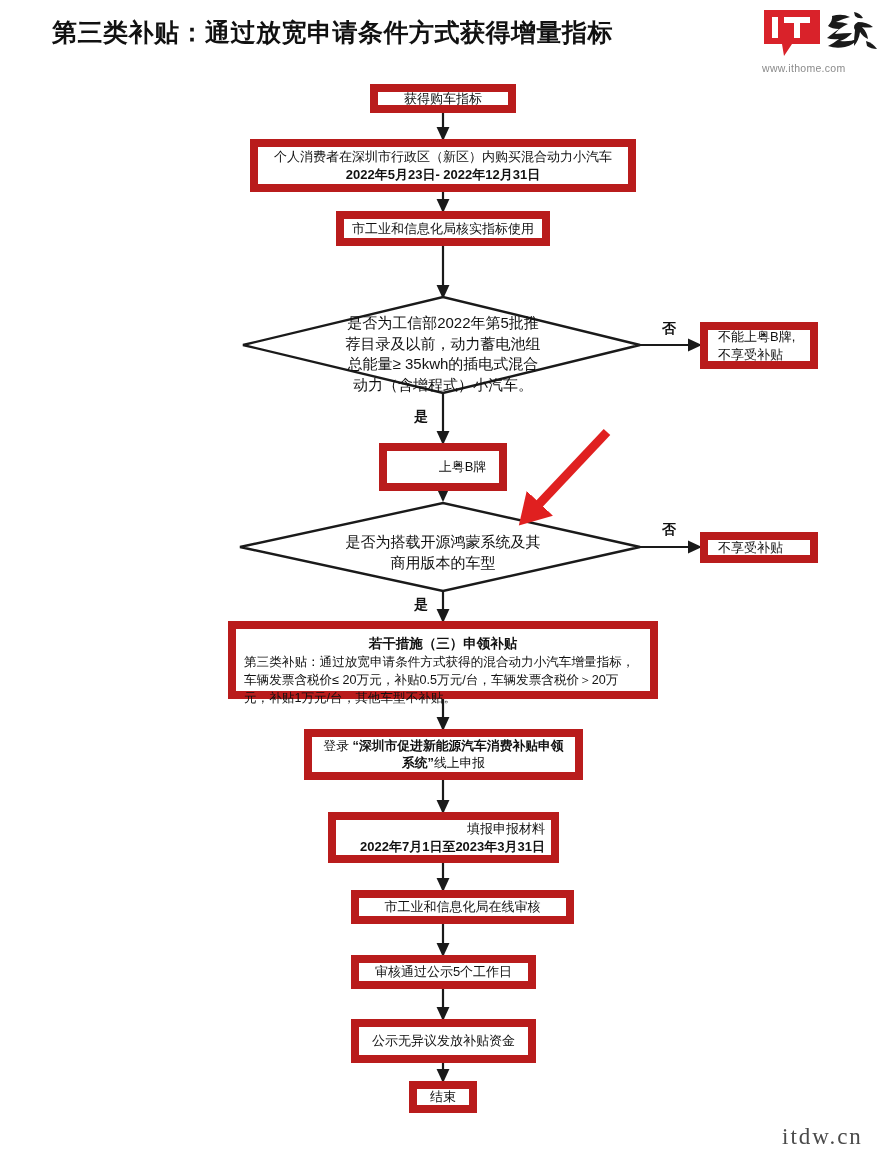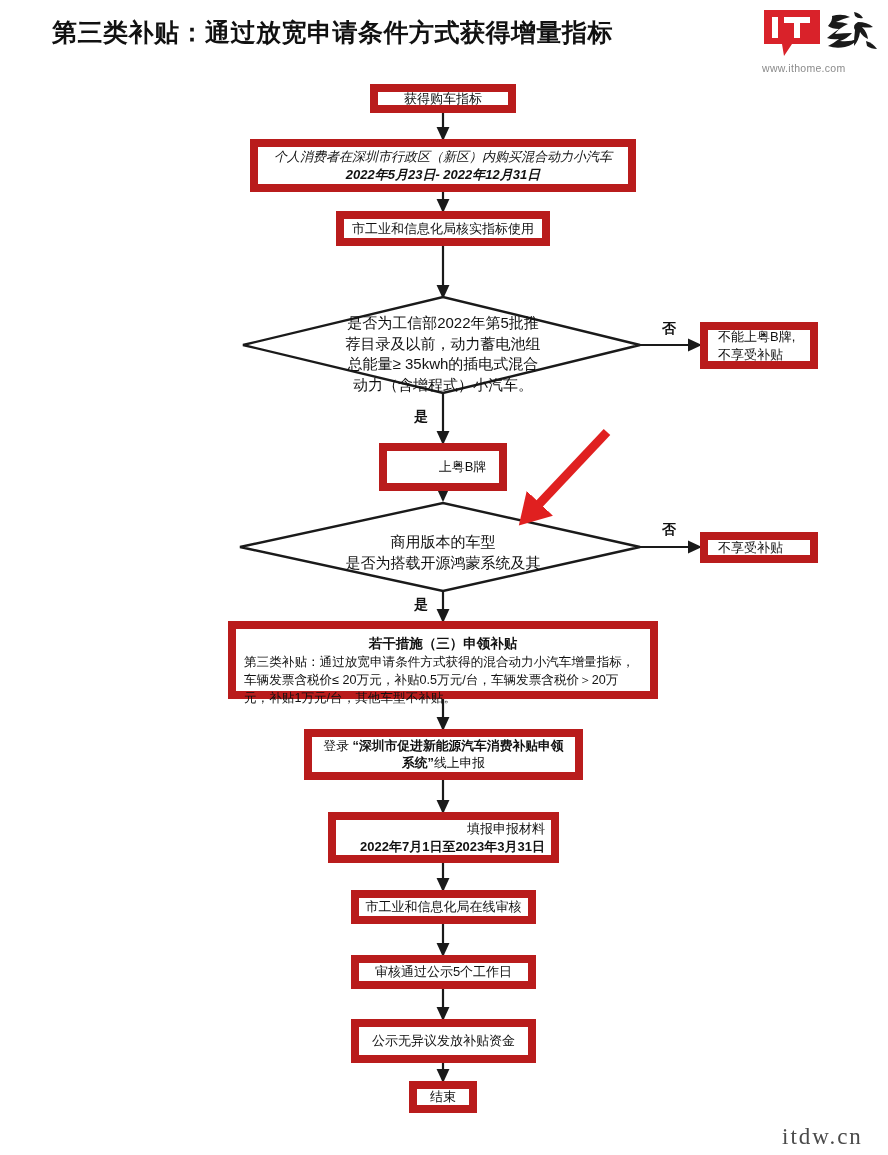--- a/index.html
+++ b/index.html
@@ -197,21 +197,21 @@
 
   <g>
     <line x1="607" y1="432" x2="525" y2="519" stroke="#E02020" stroke-width="9" stroke-linecap="butt" marker-end="url(#redhead)"></line>
   </g>
 </svg>
 
 <div class="node" style="left:370px; top:84px; width:146px; height:29px;">
   <div class="line">获得购车指标</div>
 </div>
 
-<div class="node" style="left:250px; top:139px; width:386px; height:53px;font-style:italic;">
+<div class="node" style="left:250px; top:139px; width:386px; height:53px;">
   <div class="line">个人消费者在深圳市行政区（新区）内购买混合动力小汽车</div>
   <div class="line bold">2022年5月23日- 2022年12月31日</div>
 </div>
 
 <div class="node" style="left:336px; top:211px; width:214px; height:35px;">
   <div class="line">市工业和信息化局核实指标使用</div>
 </div>
 
 <div class="diamond-label" style="left:303px; top:313px; width:280px;">
   <div class="line">是否为工信部2022年第5批推</div>
@@ -227,22 +227,22 @@
   <div class="line">不享受补贴</div>
 </div>
 
 <div class="edge-label" style="left:414px; top:408px;">是</div>
 
 <div class="node" style="left:379px; top:443px; width:128px; height:48px;padding-left:45px;">
   <div class="line">上粤B牌</div>
 </div>
 
 <div class="diamond-label" style="left:303px; top:532px; width:280px;">
+  <div class="line">是否为搭载开源鸿蒙系统及其</div>
   <div class="line">商用版本的车型</div>
-  <div class="line">是否为搭载开源鸿蒙系统及其</div>
 </div>
 
 <div class="edge-label" style="left:662px; top:521px;">否</div>
 
 <div class="node left-align" style="left:700px; top:532px; width:118px; height:31px;">
   <div class="line">不享受补贴</div>
 </div>
 
 <div class="edge-label" style="left:414px; top:596px;">是</div>
 
@@ -260,21 +260,21 @@
   <div class="line">
     <span class="bold">系统”</span><span>线上申报</span>
   </div>
 </div>
 
 <div class="node" style="left:328px; top:812px; width:231px; height:51px;align-items:flex-end;">
   <div class="line">填报申报材料</div>
   <div class="line bold">2022年7月1日至2023年3月31日</div>
 </div>
 
-<div class="node" style="left:351px; top:890px; width:185px; height:34px;">
+<div class="node" style="left:351px; top:890px; width:223px; height:34px;">
   <div class="line">市工业和信息化局在线审核</div>
 </div>
 
 <div class="node" style="left:351px; top:955px; width:185px; height:34px;">
   <div class="line">审核通过公示5个工作日</div>
 </div>
 
 <div class="node" style="left:351px; top:1019px; width:185px; height:44px;">
   <div class="line">公示无异议发放补贴资金</div>
 </div>

